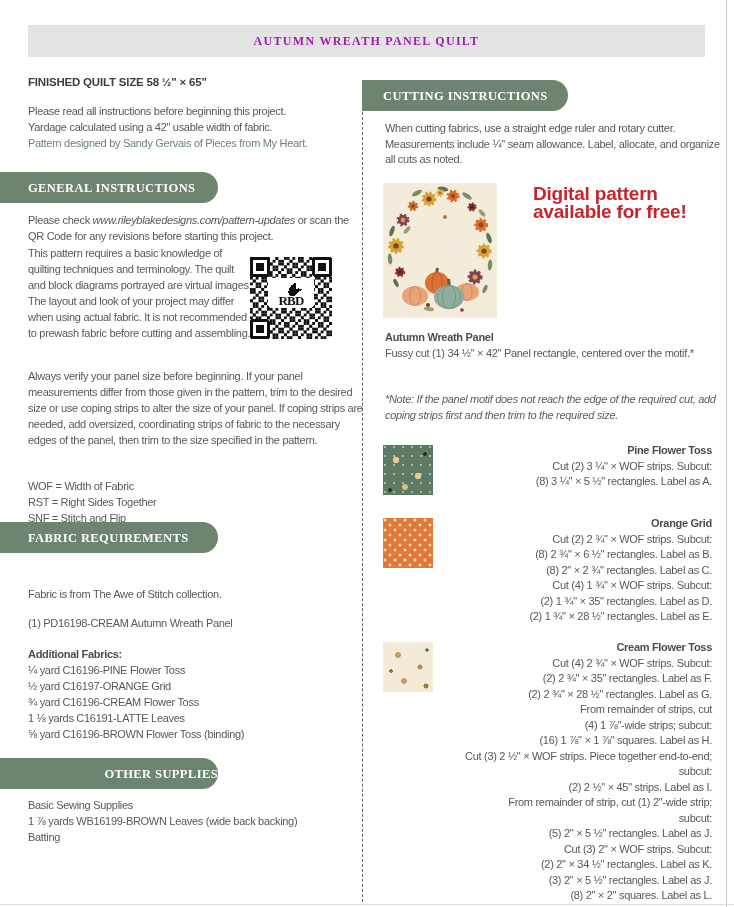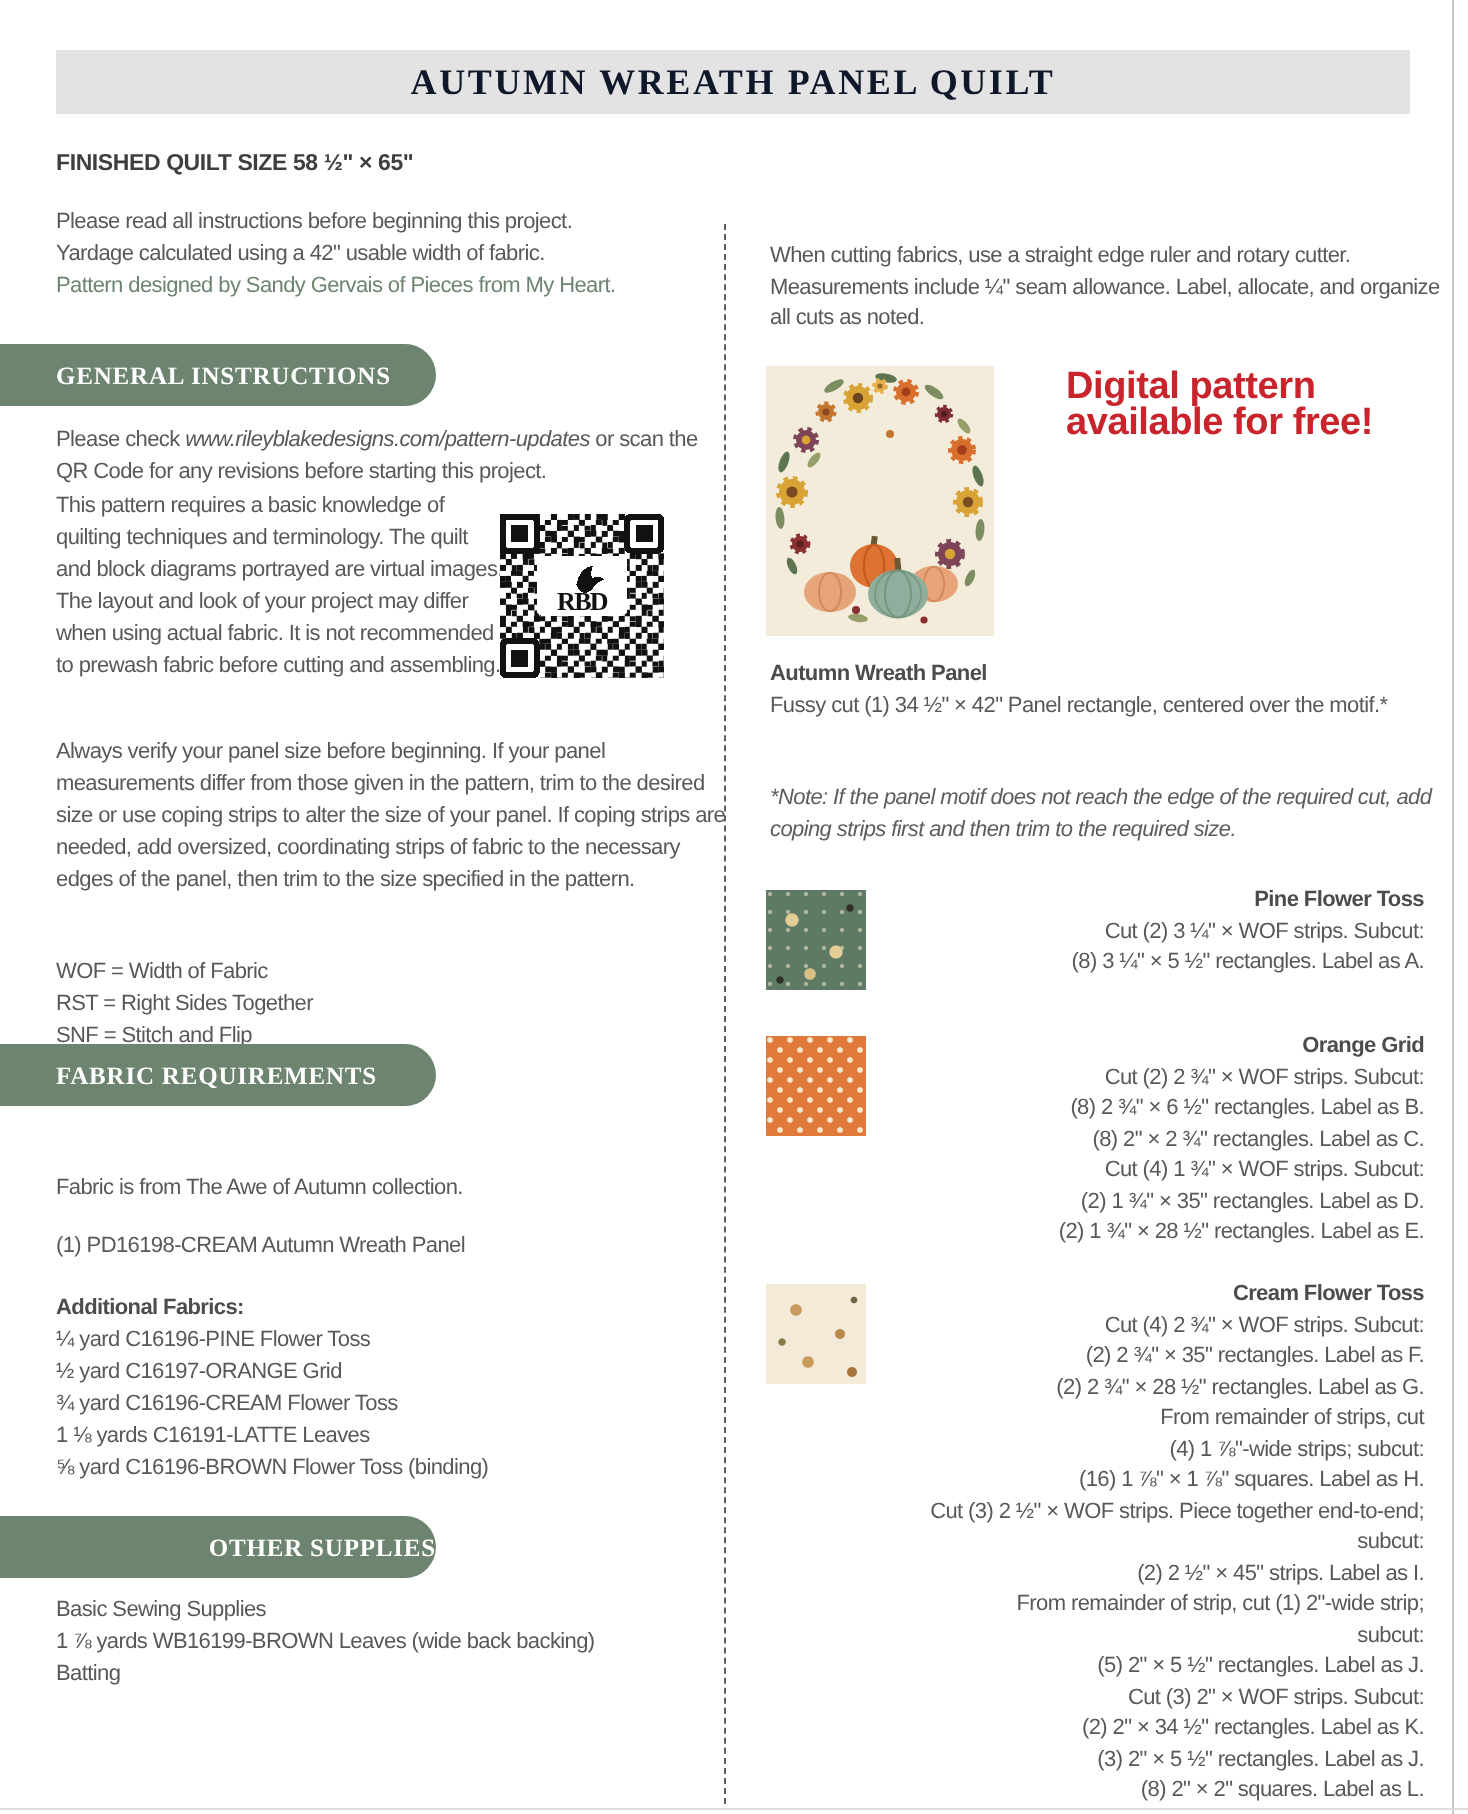--- a/index.html
+++ b/index.html
@@ -10,22 +10,22 @@
     font-size:11px; line-height:16px; letter-spacing:-0.3px; overflow:hidden;
   }
   .page-edge-right { position:absolute; left:726px; top:0; width:1px; height:907px; background:#c9c9c9; }
   .page-edge-bottom { position:absolute; left:0; top:904px; width:734px; height:1px; background:#d8dee0; }
 
   .title-bar {
     position:absolute; left:28px; top:25px; width:677px; height:32px;
     background:#e3e3e3; display:flex; align-items:center; justify-content:center;
   }
   .title-bar .t {
-    font-family:"Liberation Serif", serif; font-size:18px; font-weight:600;
-    letter-spacing:1.3px; color:#0f172a;
+    font-family:"Liberation Serif", serif; font-size:12px; font-weight:600;
+    letter-spacing:1.3px; color:#a21caf;
   }
 
   .banner {
     position:absolute; left:0; width:218px; height:31px; background:#6d8470;
     border-radius:0 16px 16px 0; color:#ffffff; display:flex; align-items:center;
     padding-left:28px; font-family:"Liberation Serif", serif; font-weight:700;
     font-size:12.5px; letter-spacing:0.4px;
   }
   .banner.rcol { left:362px; width:206px; padding-left:21px; }
 
@@ -156,21 +156,21 @@
   <div class="abs" style="left:28px; top:478px; width:300px;">
     <div>WOF = Width of Fabric</div>
     <div>RST = Right Sides Together</div>
     <div>SNF = Stitch and Flip</div>
   </div>
 
   <div class="banner" style="top:522px;">
     <span>FABRIC REQUIREMENTS</span>
   </div>
 
-  <div class="abs" style="left:28px; top:586px; width:330px;">Fabric is from The Awe of Autumn collection.</div>
+  <div class="abs" style="left:28px; top:586px; width:330px;">Fabric is from The Awe of Stitch collection.</div>
   <div class="abs" style="left:28px; top:615px; width:330px;">(1) PD16198-CREAM Autumn Wreath Panel</div>
 
   <div class="abs" style="left:28px; top:646px; width:330px;">
     <div class="bold-label">Additional Fabrics:</div>
     <div>¼ yard C16196-PINE Flower Toss</div>
     <div>½ yard C16197-ORANGE Grid</div>
     <div>¾ yard C16196-CREAM Flower Toss</div>
     <div>1 ⅛ yards C16191-LATTE Leaves</div>
     <div>⅝ yard C16196-BROWN Flower Toss (binding)</div>
   </div>
@@ -178,20 +178,23 @@
   <div class="banner" style="top:758px;justify-content:flex-end;">
     <span>OTHER SUPPLIES</span>
   </div>
 
   <div class="abs" style="left:28px; top:797px; width:330px;">
     <div>Basic Sewing Supplies</div>
     <div>1 ⅞ yards WB16199-BROWN Leaves (wide back backing)</div>
     <div>Batting</div>
   </div>
 
+  <div class="banner rcol" style="top:80px;">
+    <span>CUTTING INSTRUCTIONS</span>
+  </div>
 
   <div class="abs" style="left:385px; top:121px; width:345px; line-height:15.5px;">When cutting fabrics, use a straight edge ruler and rotary cutter. Measurements include ¼" seam allowance. Label, allocate, and organize all cuts as noted.</div>
 
   <svg class="abs" style="left:383px; top:183px;" width="114" height="135" viewBox="0 0 114 135">
     <rect x="0" y="0" width="114" height="135" fill="#f3ecda"></rect>
 
     <g>
       <ellipse cx="34" cy="10" rx="5.5" ry="2.2" fill="#7d8d62" transform="rotate(-30 34 10)"></ellipse>
       <ellipse cx="60" cy="6" rx="5.5" ry="2.2" fill="#5c7450" transform="rotate(10 60 6)"></ellipse>
       <ellipse cx="84" cy="13" rx="5.5" ry="2.2" fill="#7d8d62" transform="rotate(35 84 13)"></ellipse>

